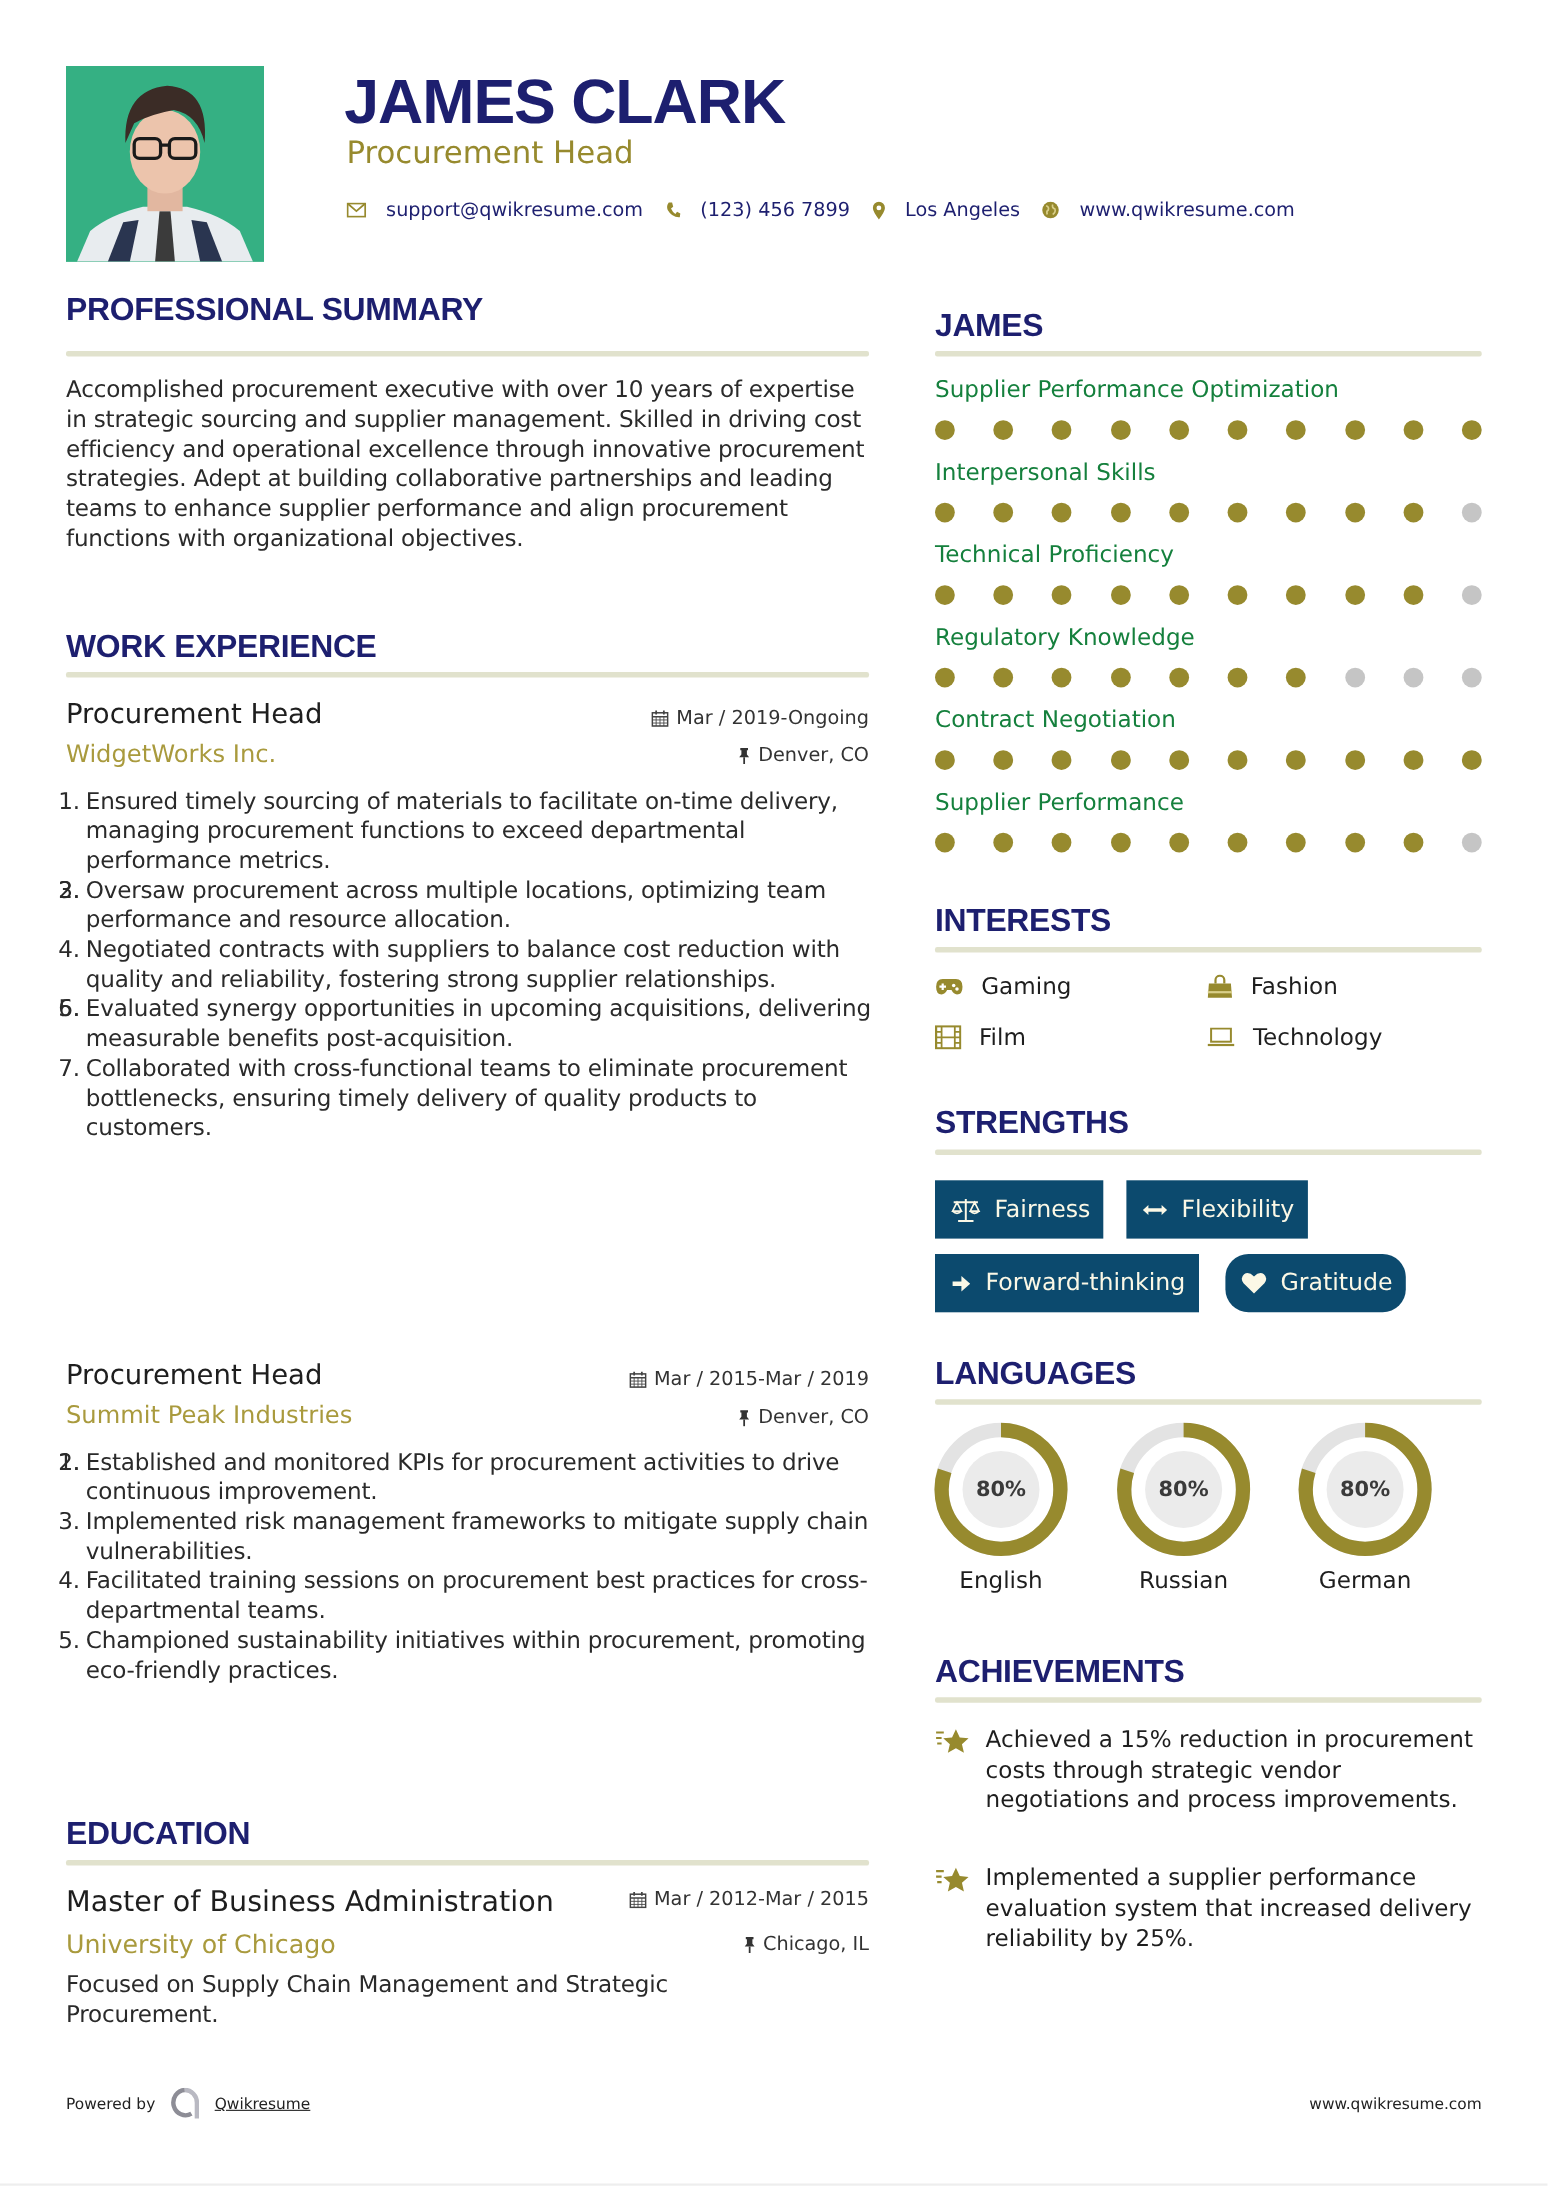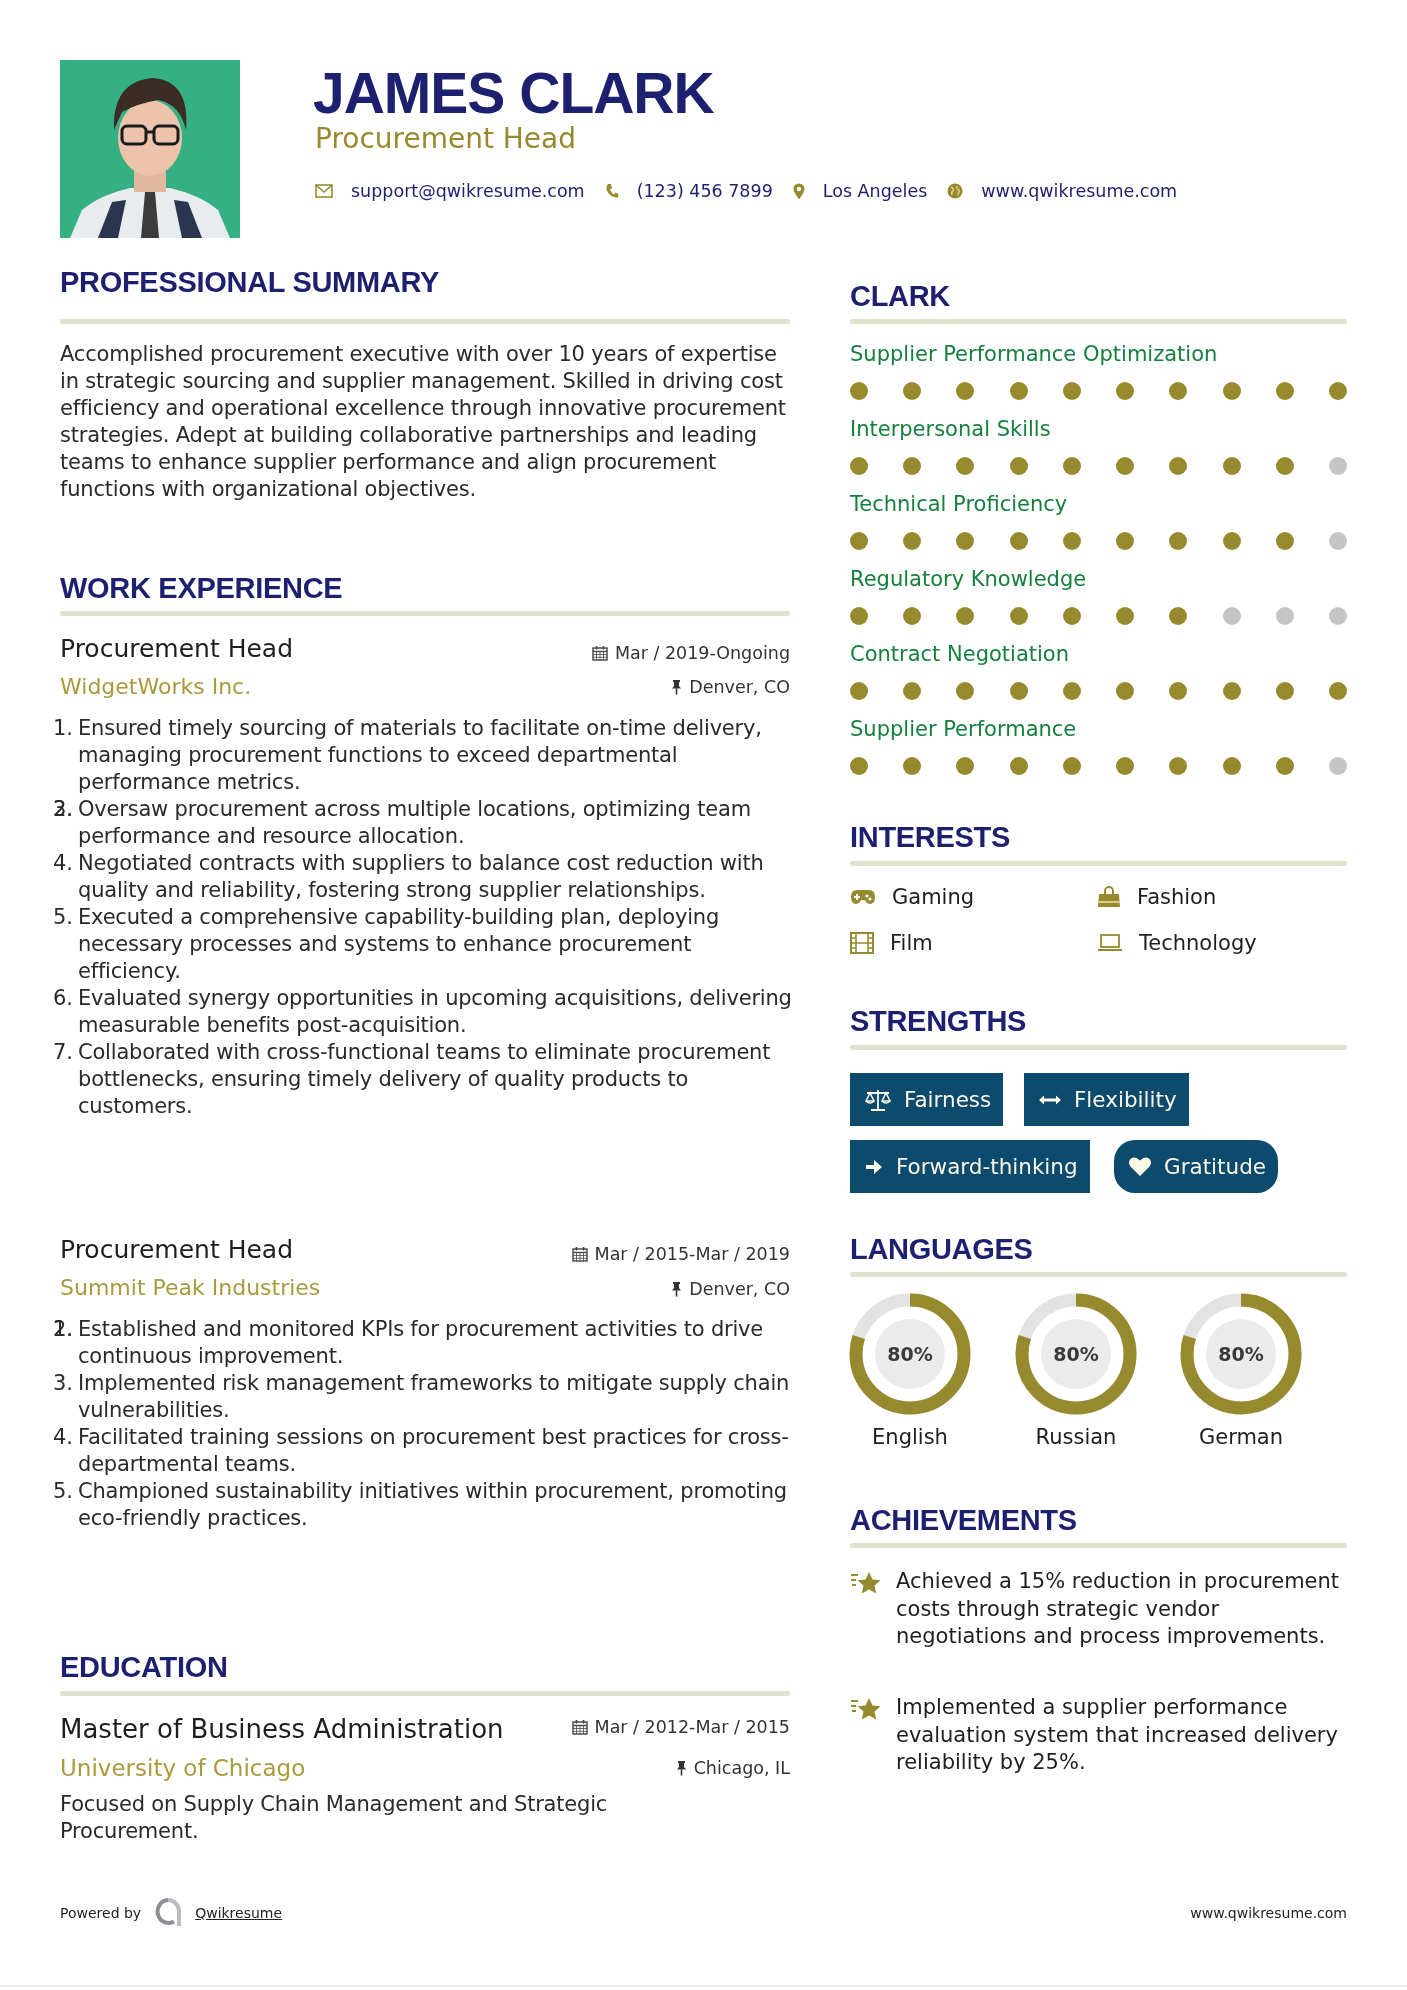--- a/index.html
+++ b/index.html
@@ -134,21 +134,21 @@
       <path d="M2 1 H9 V3 H8 V7 L10 9.5 H1 L3 7 V3 H2 Z" fill="#333"></path>
       <line x1="5.5" y1="9.5" x2="5.5" y2="15.5" stroke="#333" stroke-width="1.6"></line>
     </svg>
   <span>Denver, CO</span>
 </div>
 <ol class="abs bul" style="left:53px; top:715px; width:740px;">
   <li><span class="num">1.</span><span>Ensured timely sourcing of materials to facilitate on-time delivery, managing procurement functions to exceed departmental performance metrics.</span></li>
   <li><span class="num">2.</span></li>
   <li><span class="num">3.</span><span>Oversaw procurement across multiple locations, optimizing team performance and resource allocation.</span></li>
   <li><span class="num">4.</span><span>Negotiated contracts with suppliers to balance cost reduction with quality and reliability, fostering strong supplier relationships.</span></li>
-  <li><span class="num">5.</span><span>Executed a comprehensive capability-building plan, deploying necessary processes and systems to enhance procurement efficiency.</span></li>
+  <li><span class="num">5.</span></li>
   <li><span class="num">6.</span><span>Evaluated synergy opportunities in upcoming acquisitions, delivering measurable benefits post-acquisition.</span></li>
   <li><span class="num">7.</span><span>Collaborated with cross-functional teams to eliminate procurement bottlenecks, ensuring timely delivery of quality products to customers.</span></li>
 </ol>
 
 <div class="abs role" style="left:60px; top:1235px;">Procurement Head</div>
 <div class="abs meta" style="right:617px; top:1242px;">
   <svg width="16" height="16" viewBox="0 0 16 16">
       <rect x="1" y="3" width="14" height="12" fill="none" stroke="#444" stroke-width="1.4"></rect>
       <line x1="1" y1="6.5" x2="15" y2="6.5" stroke="#444" stroke-width="1.4"></line>
       <line x1="4.5" y1="1" x2="4.5" y2="4.5" stroke="#444" stroke-width="1.6"></line>
@@ -189,21 +189,21 @@
 <div class="abs company" style="left:60px; top:1754px; font-size:23px;">University of Chicago</div>
 <div class="abs meta" style="right:617px; top:1756px;">
   <svg width="11" height="16" viewBox="0 0 11 16">
       <path d="M2 1 H9 V3 H8 V7 L10 9.5 H1 L3 7 V3 H2 Z" fill="#333"></path>
       <line x1="5.5" y1="9.5" x2="5.5" y2="15.5" stroke="#333" stroke-width="1.6"></line>
     </svg>
   <span>Chicago, IL</span>
 </div>
 <div class="abs para" style="left:60px; top:1791px; width:630px;">Focused on Supply Chain Management and Strategic Procurement.</div>
 
-<div class="abs sec-h" style="left:850px; top:279px;">CLARK</div>
+<div class="abs sec-h" style="left:850px; top:279px;">JAMES</div>
 <div class="abs rule" style="left:850px; top:319px; width:497px;"></div>
 <div id="skills-list">
     <div class="abs skill-name" style="left: 850px; top: 341px;">Supplier Performance Optimization</div>
     <div class="abs dots" style="left: 850px; top: 381px;">
       <span class="dot"></span>
       <span class="dot"></span>
       <span class="dot"></span>
       <span class="dot"></span>
       <span class="dot"></span>
       <span class="dot"></span>

